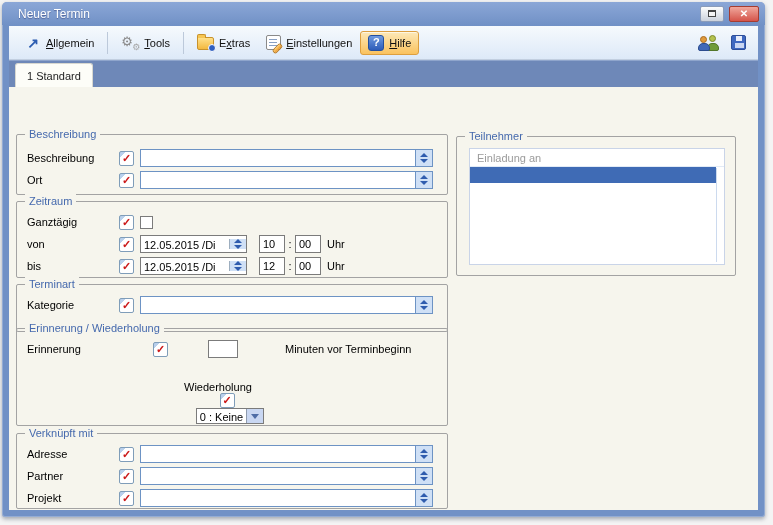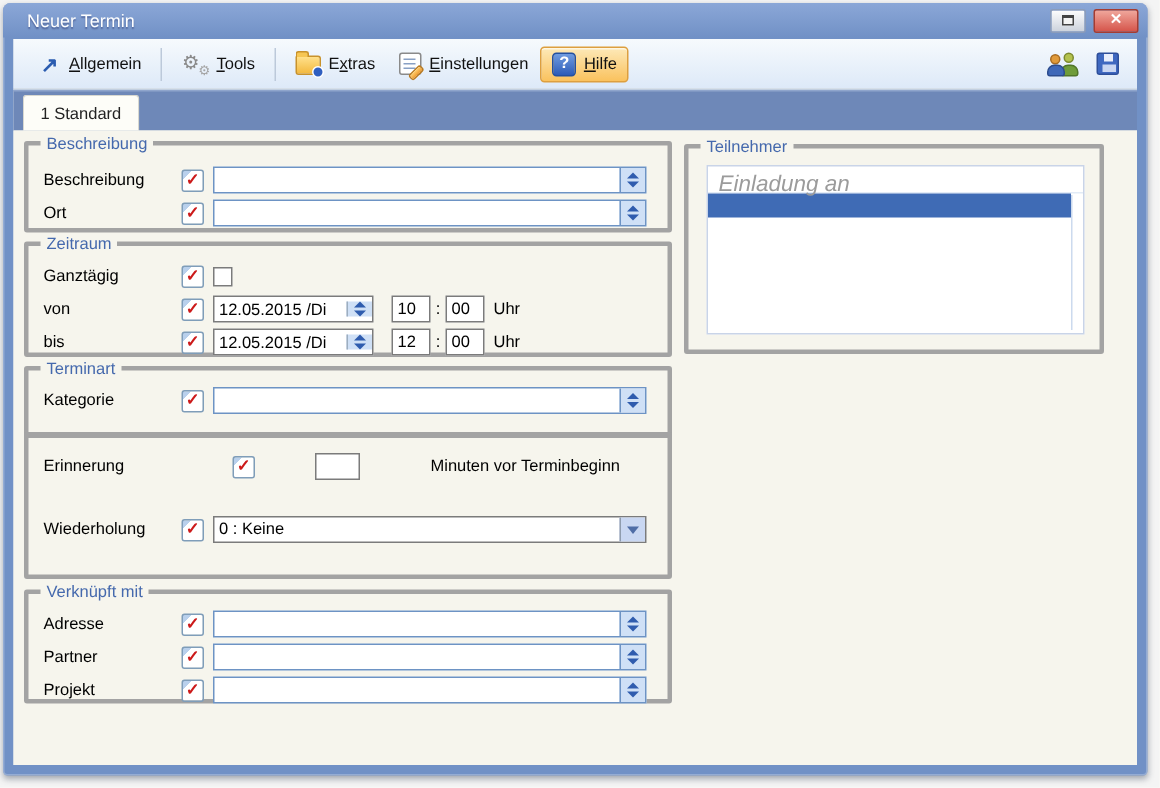--- a/index.html
+++ b/index.html
@@ -65,21 +65,21 @@
   .ico-save::after{content:"";position:absolute;left:3px;bottom:1px;width:9px;height:5px;background:#c9d6f2;}
 
   
   .tabstrip{height:27px;flex:none;background:#6e88b8;position:relative;border-top:1px solid #8fa5cc;}
   .tab{position:absolute;left:6px;bottom:0;height:24px;padding:0 11px;background:#fdfdf8;
     border:1px solid #d8d8d0;border-bottom:none;border-radius:3px 3px 0 0;
     display:flex;align-items:center;font-size:11px;color:#222;}
 
   
   .content{position:relative;flex:1;background:#f6f5ed;}
-  .group{position:absolute;border:3px solid #a3a3a3;border-radius:2px;}
+  .group{position:absolute;border:1px solid #a3a3a3;border-radius:2px;margin-top:40px;}
   .group-title{position:absolute;top:-8px;left:8px;background:#f6f5ed;padding:0 4px;
     color:#4569ad;font-size:11px;line-height:14px;white-space:nowrap;}
   .frow{position:absolute;left:10px;right:14px;height:20px;display:flex;align-items:center;}
   .flabel{width:92px;flex:none;font-size:11px;color:#000;}
   .flabel.disabled{color:#9b9b9b;}
 
   .flag{width:15px;height:15px;flex:none;margin-right:6px;background:linear-gradient(135deg,#b9d0ec 4px,#fff 4px);
     border:1px solid #7f9db9;border-radius:2px;display:flex;align-items:center;justify-content:center;
     font-size:11px;font-weight:bold;line-height:1;}
   .flag.ok{color:#cc1a1a;}
@@ -111,21 +111,21 @@
   .dd-arrow{width:0;height:0;border-left:4px solid transparent;border-right:4px solid transparent;border-top:5px solid #4f6da6;}
 
   .field.disabled{border-color:#a9b6c6;background:#fefefe;}
   .field.disabled .spin{background:#e6ecf5;border-left-color:#b4c0cf;}
   .field.disabled .tri-up{border-bottom-color:#9fb2cf;}
   .field.disabled .tri-down{border-top-color:#9fb2cf;}
   .enddate{flex:none;width:99px;}
 
   
   .plist{position:absolute;left:12px;right:10px;top:11px;bottom:10px;background:#fff;border:1px solid #c9d4e8;}
-  .plist-header{height:18px;padding:3px 4px 12px 7px;font-size:15px;color:#9b9b9b;border-bottom:1px solid #e2ebf6;font-style:italic;}
+  .plist-header{height:18px;padding:3px 4px 12px 7px;font-size:11px;color:#9b9b9b;border-bottom:1px solid #e2ebf6;}
   .plist-selected{height:16px;background:#3f6bb5;margin-right:8px;}
   .plist-scrollline{position:absolute;right:7px;top:19px;bottom:2px;width:1px;background:#ccdaee;}
 
   .notiz-area{position:absolute;left:6px;right:6px;top:8px;bottom:8px;background:#fff;border:1px solid #b0b0b0;font-size:11px;padding:2px;}
 </style>
 </head>
 <body>
 
 <div class="stage">
   <div class="window">
@@ -265,27 +265,28 @@
               <span class="field-text"></span>
               <span class="spin">
                   <span class="tri-up"></span>
                   <span class="tri-down"></span>
                 </span>
             </span>
           </div>
         </div>
 
         <div class="group" style="left:7px;top:201px;width:432px;height:98px;">
+          <span class="group-title">Erinnerung / Wiederholung</span>
           <div class="frow" style="top:10px;gap:34px;">
             <span class="flabel">Erinnerung</span>
             <span class="flag ok">✓</span>
             <span class="smallbox"></span>
             <span class="hint">Minuten vor Terminbeginn</span>
           </div>
-          <div class="frow" style="top:52px;">
+          <div class="frow" style="top:52px;flex-direction:column;">
             <span class="flabel">Wiederholung</span>
             <span class="flag ok">✓</span>
             <span class="combo">
               <span class="field-text">0 : Keine</span>
               <span class="dd">
                   <span class="dd-arrow"></span>
                 </span>
             </span>
           </div>
         </div>

